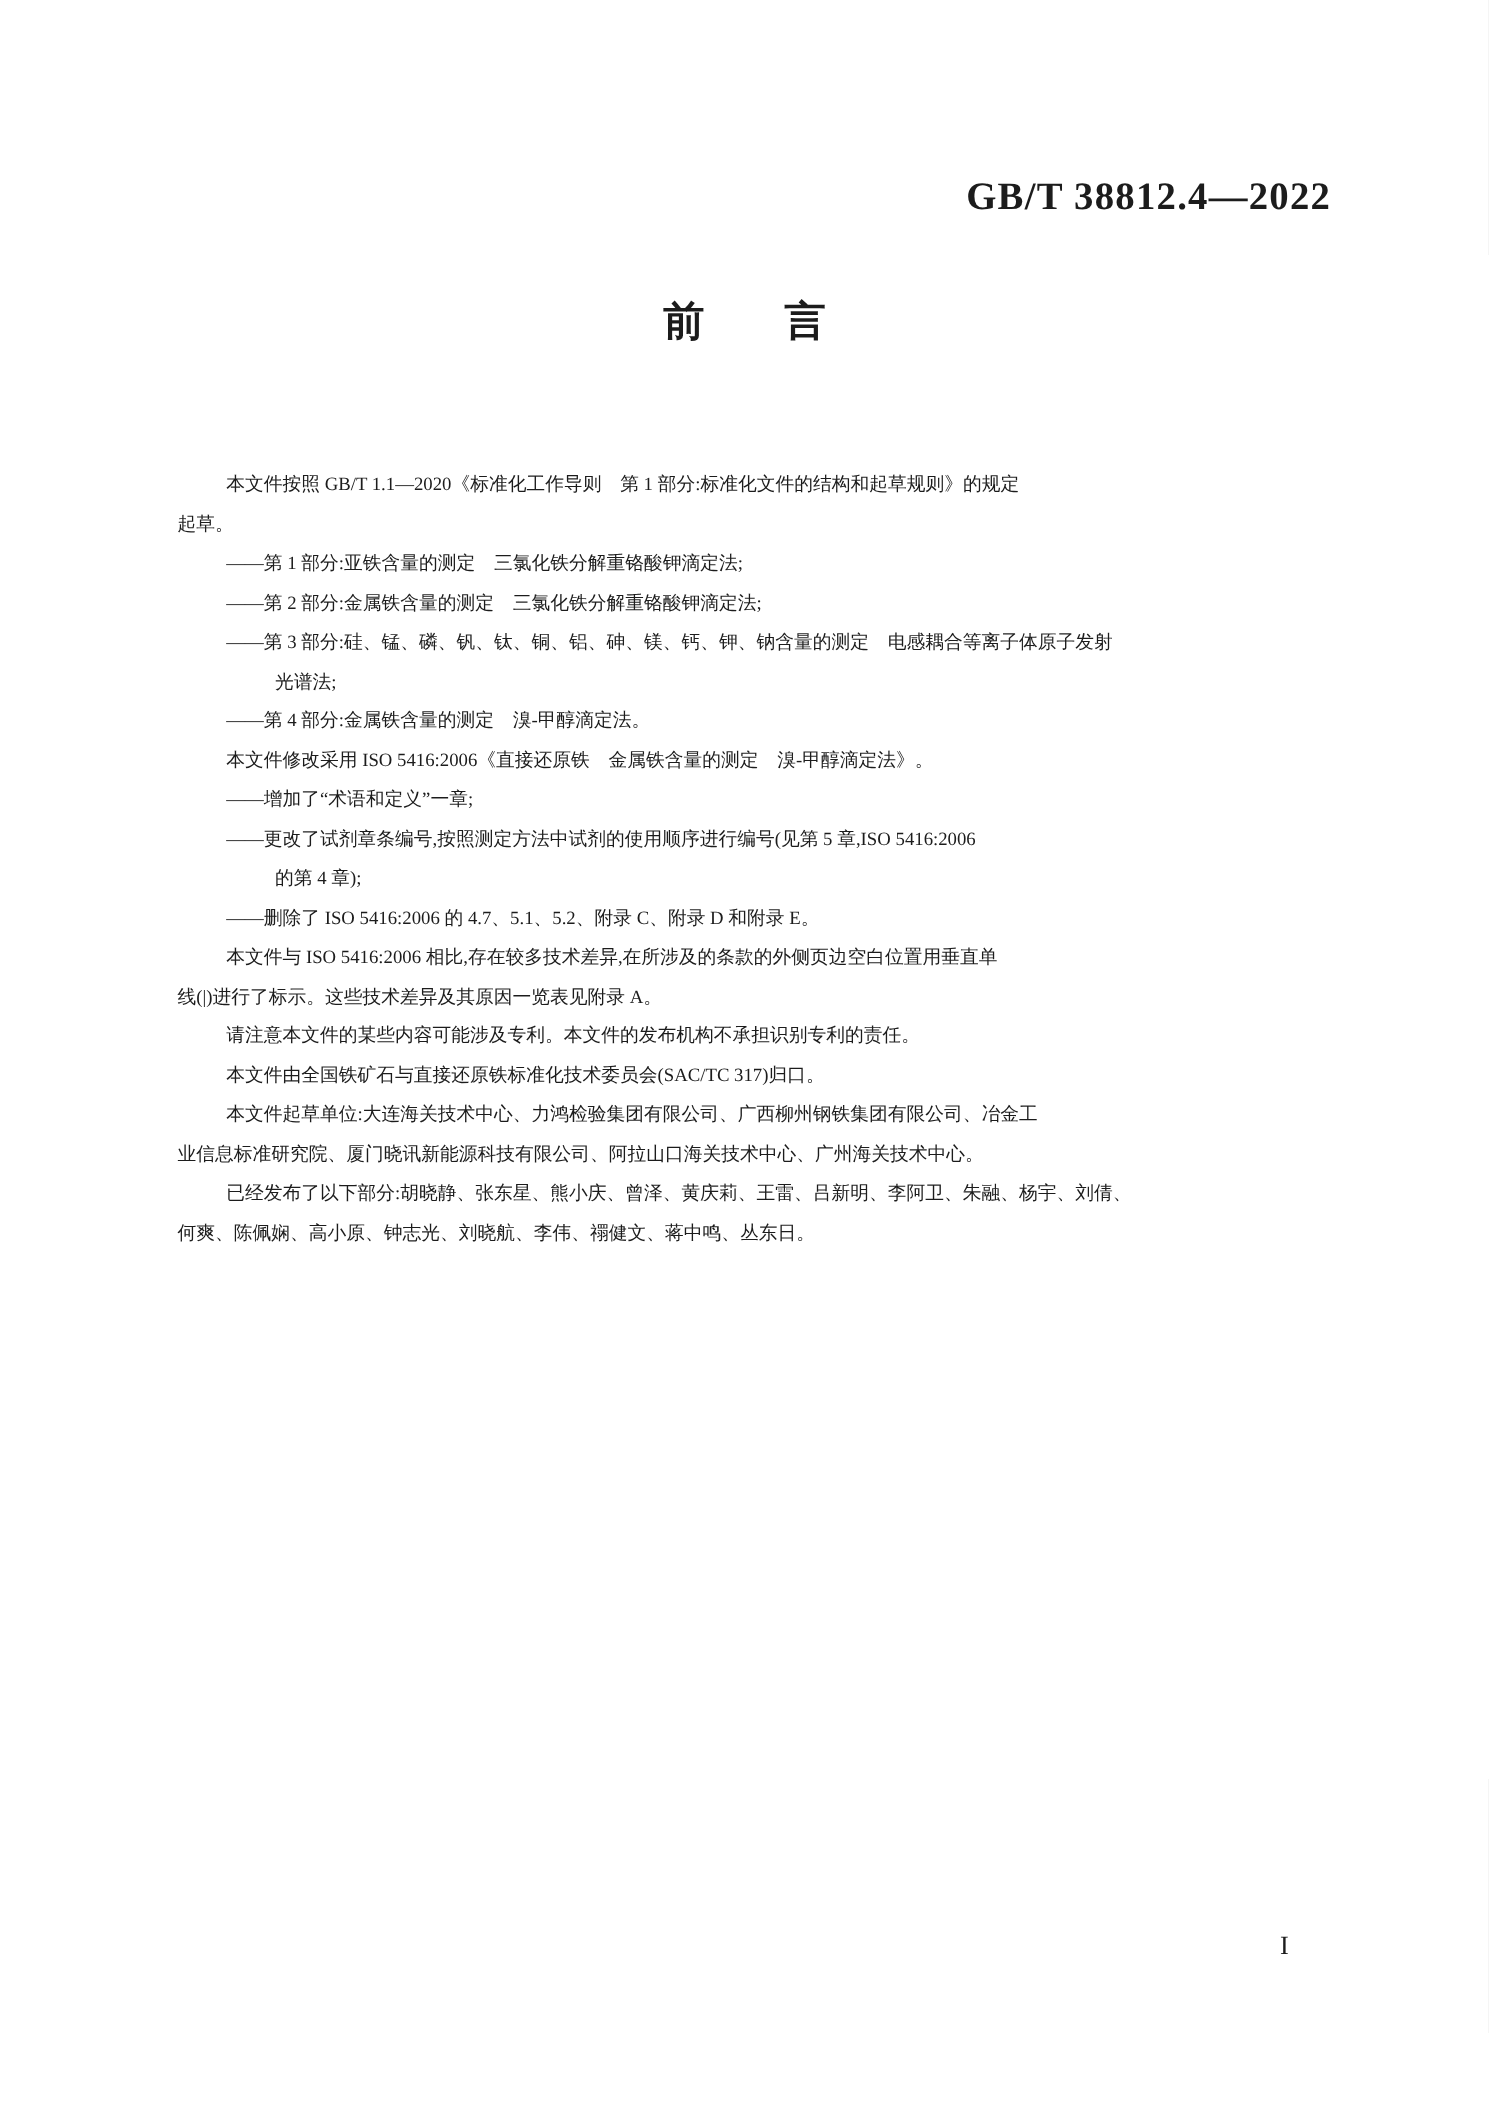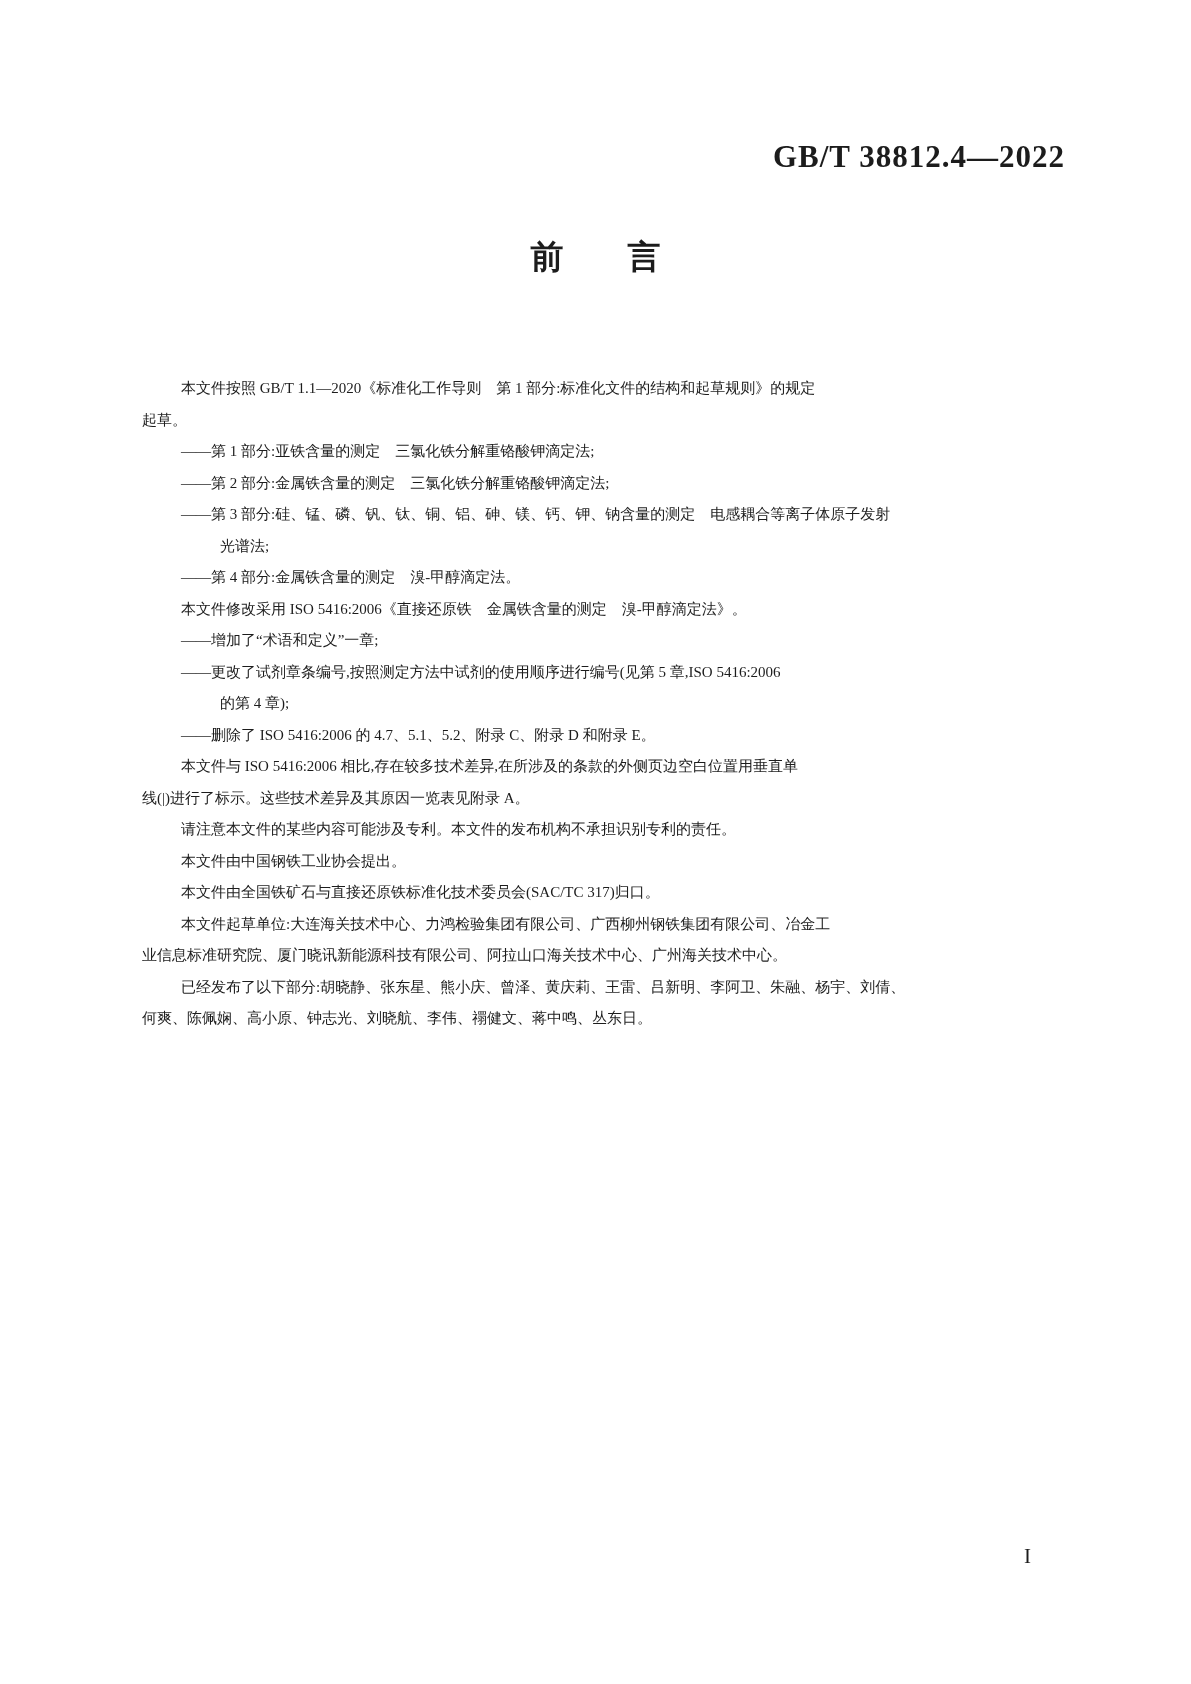--- a/index.html
+++ b/index.html
@@ -85,21 +85,20 @@
     <div class="ln in4">光谱法;</div>
     <div class="ln in2">——第 4 部分:金属铁含量的测定　溴-甲醇滴定法。</div>
     <div class="ln in2">本文件修改采用 ISO 5416:2006《直接还原铁　金属铁含量的测定　溴-甲醇滴定法》。</div>
     <div class="ln in2">——增加了“术语和定义”一章;</div>
     <div class="ln in2">——更改了试剂章条编号,按照测定方法中试剂的使用顺序进行编号(见第 5 章,ISO 5416:2006</div>
     <div class="ln in4">的第 4 章);</div>
     <div class="ln in2">——删除了 ISO 5416:2006 的 4.7、5.1、5.2、附录 C、附录 D 和附录 E。</div>
     <div class="ln in2">本文件与 ISO 5416:2006 相比,存在较多技术差异,在所涉及的条款的外侧页边空白位置用垂直单</div>
     <div class="ln in0">线(|)进行了标示。这些技术差异及其原因一览表见附录 A。</div>
     <div class="ln in2">请注意本文件的某些内容可能涉及专利。本文件的发布机构不承担识别专利的责任。</div>
-    <div class="ln in2">本文件由中国钢铁工业协会提出。</div>
     <div class="ln in2">本文件由全国铁矿石与直接还原铁标准化技术委员会(SAC/TC 317)归口。</div>
     <div class="ln in2">本文件起草单位:大连海关技术中心、力鸿检验集团有限公司、广西柳州钢铁集团有限公司、冶金工</div>
     <div class="ln in0">业信息标准研究院、厦门晓讯新能源科技有限公司、阿拉山口海关技术中心、广州海关技术中心。</div>
     <div class="ln in2">已经发布了以下部分:胡晓静、张东星、熊小庆、曾泽、黄庆莉、王雷、吕新明、李阿卫、朱融、杨宇、刘倩、</div>
     <div class="ln in0">何爽、陈佩娴、高小原、钟志光、刘晓航、李伟、禤健文、蒋中鸣、丛东日。</div>
   </div>
 
   <div class="page-num">I</div>
 
 </div>

